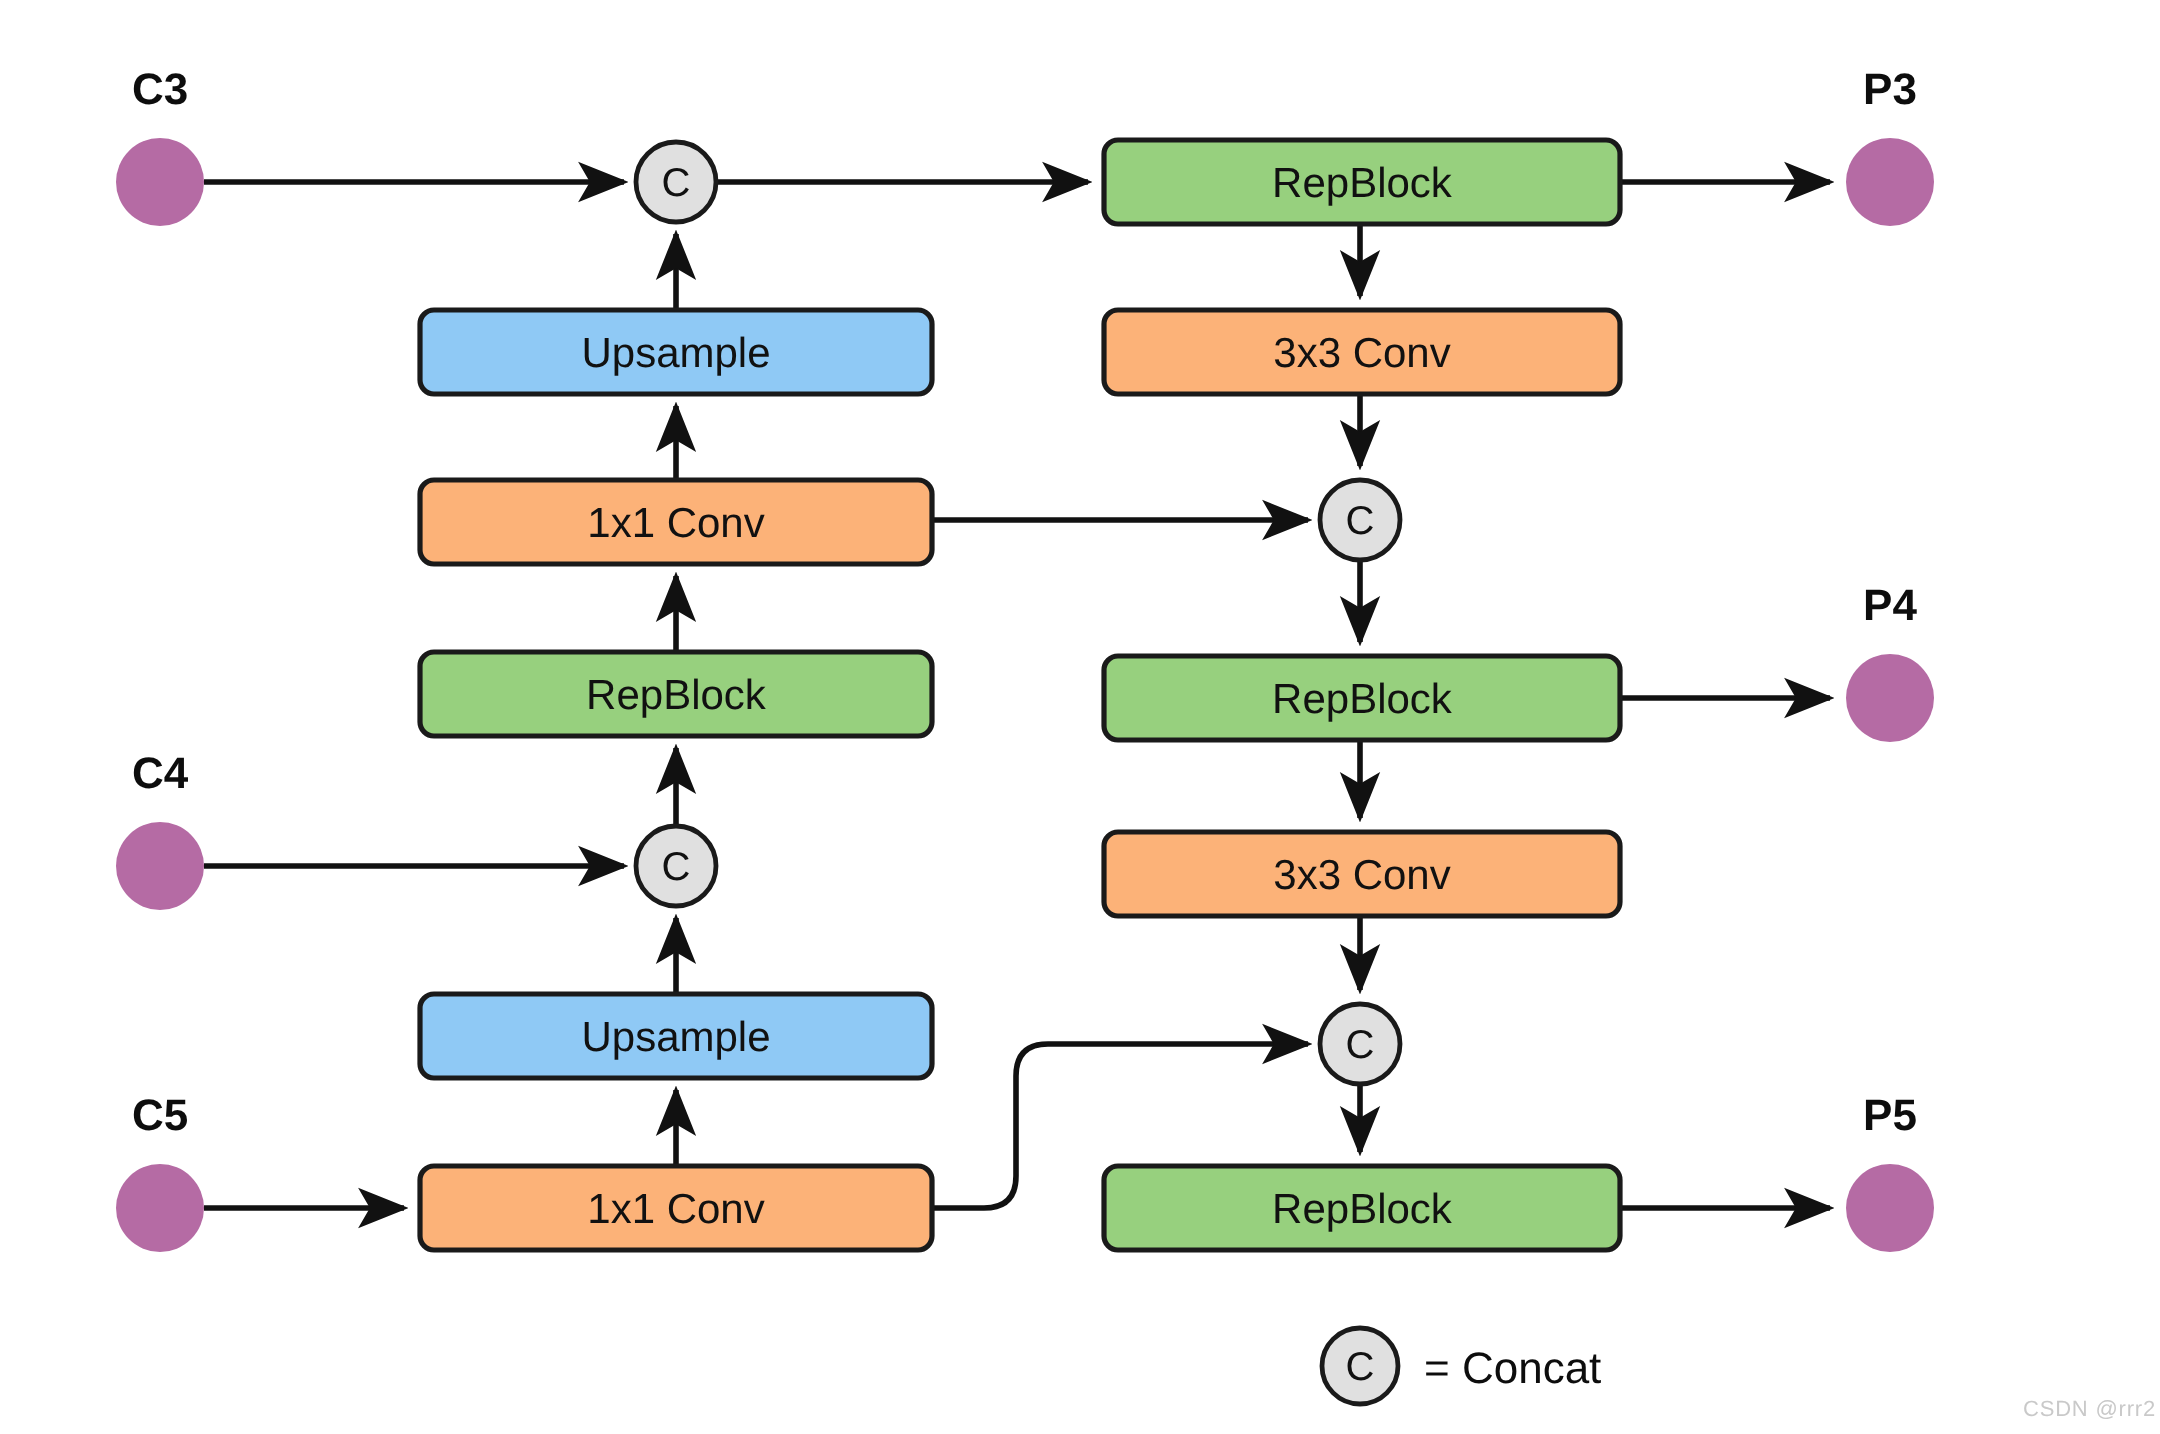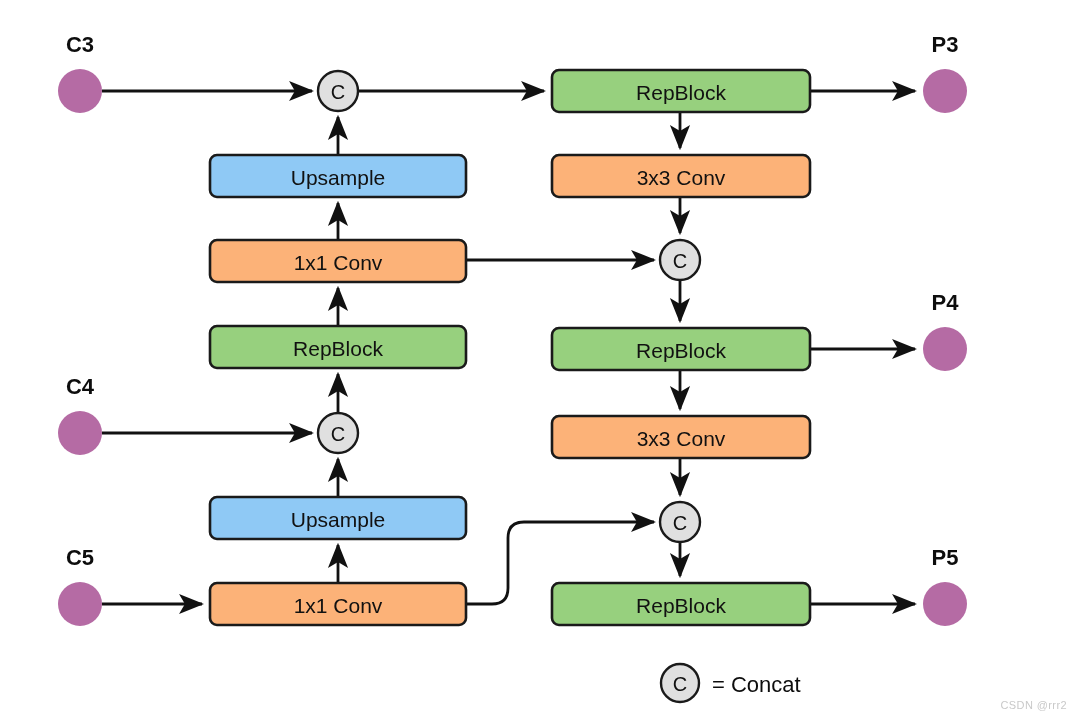--- a/index.html
+++ b/index.html
@@ -63,21 +63,21 @@
     fill: none;
   }
   .legend-text {
     font-family: "Liberation Sans", sans-serif;
     font-size: 22px;
     fill: #0d0d0d;
     dominant-baseline: central;
   }
   .watermark {
     position: absolute;
-    right: 13px;
+    right: 2px;
     bottom: 6px;
     font-family: "Liberation Sans", sans-serif;
     font-size: 11px;
     color: #c9c9c9;
     letter-spacing: 0.4px;
     user-select: none;
   }
 </style>
 </head>
 <body>

